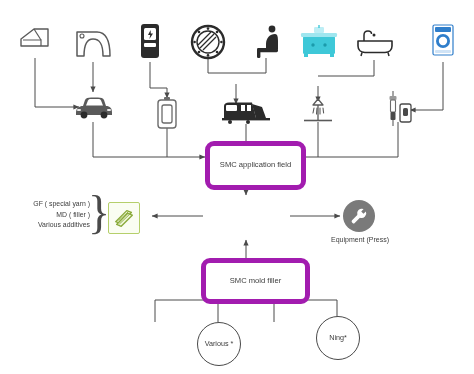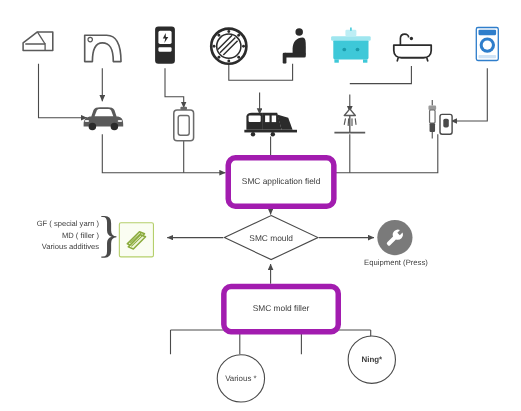--- a/index.html
+++ b/index.html
@@ -289,26 +289,20 @@
       <line x1="7" y1="30" x2="7" y2="36" stroke="#6b6b6b" stroke-width="1.2"></line>
       <rect x="14" y="14" width="11" height="18" rx="2" fill="#fff" stroke="#4a4a4a" stroke-width="1.3"></rect>
       <rect x="17" y="18" width="5" height="8" rx="1.6" fill="#4a4a4a"></rect>
     </svg>
   </div>
 
   <div class="procbox" style="left:205px;top:141px;width:83px;height:31px;">
     <span>SMC application field</span>
   </div>
 
-  <div class="diamond-wrap" style="left:203px;top:195px;width:87px;height:42px;">
-    <svg viewBox="0 0 87 42" width="87" height="42" style="position:absolute;left:0;top:0;">
-      <polygon points="43.5,1 86,21 43.5,41 1,21" fill="#ffffff" stroke="#4a4a4a" stroke-width="1"></polygon>
-    </svg>
-    <div class="diamond-label">SMC mould</div>
-  </div>
 
   <div class="matlist" style="left:14px;top:199px;width:76px;">
     <div>GF ( special yarn )</div>
     <div>MD ( filler )</div>
     <div>Various additives</div>
   </div>
   <div class="brace" style="left:88px;top:190px;">}</div>
 
   <div class="greenbox" style="left:108px;top:202px;width:30px;height:30px;">
     <svg viewBox="0 0 26 26" width="24" height="24">
@@ -330,17 +324,17 @@
   </div>
   <div class="eqlabel" style="left:320px;top:236px;width:80px;">Equipment (Press)</div>
 
   <div class="procbox" style="left:201px;top:258px;width:91px;height:28px;">
     <span>SMC mold filler</span>
   </div>
 
   <div class="circ" style="left:197px;top:322px;width:42px;height:42px;">
     <span>Various *</span>
   </div>
-  <div class="circ" style="left:316px;top:305px;width:42px;height:42px;font-weight:bold;">
+  <div class="circ" style="left:316px;top:316px;width:42px;height:42px;">
     <span>Ning*</span>
   </div>
 
 </div>
 
 </body></html>

